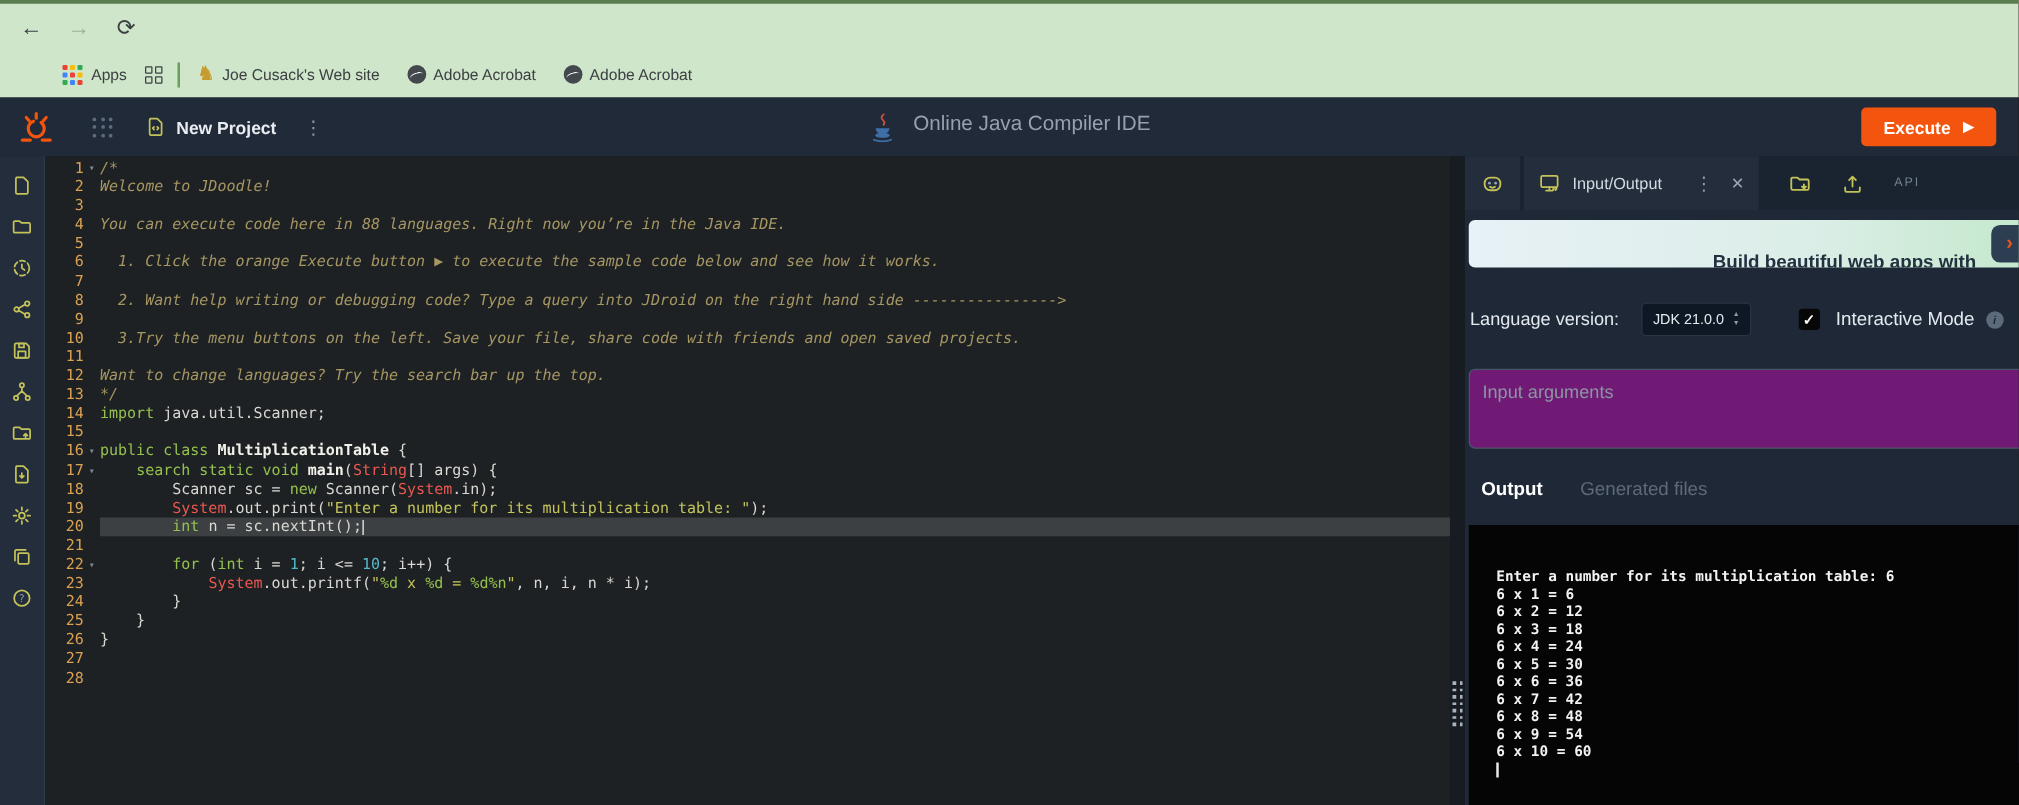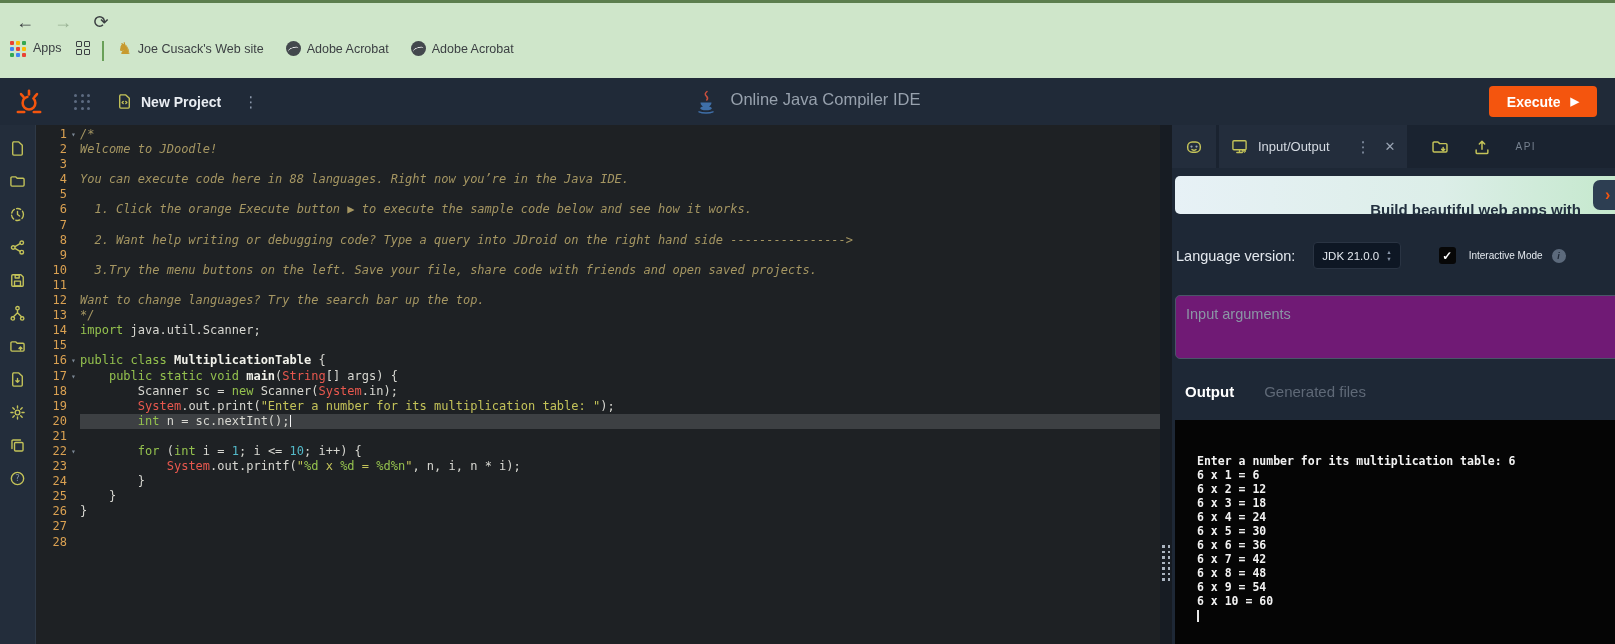--- a/index.html
+++ b/index.html
@@ -17,21 +17,21 @@
              box-shadow:0 1px 3px rgba(52,82,44,.55); }
   .tune-icon { width:16px; height:16px; margin-right:9px; position:relative; }
   .tune-icon i { position:absolute; left:0; right:0; height:2px; background:#5f6368; border-radius:1px; }
   .tune-icon i.t { top:4px; } .tune-icon i.b { top:10px; }
   .tune-icon i.t::after, .tune-icon i.b::after { content:""; position:absolute; width:5px; height:5px; border-radius:50%;
              background:#fff; border:2px solid #5f6368; top:-2px; }
   .tune-icon i.t::after { left:1px; } .tune-icon i.b::after { right:1px; }
   .url-text { font-size:14px; color:#202124; }
   .text-caret { display:inline-block; width:1px; height:16px; background:#202124; margin-left:1px; vertical-align:middle; }
 
-  .bookmarks { height:37px; display:flex; align-items:flex-start; padding-left:10px; }
+  .bookmarks { height:37px; display:flex; align-items:center; padding-left:10px;margin-left:40px; }
   .apps-grid { display:grid; grid-template-columns:repeat(3,4px); grid-gap:2px; margin-right:7px; }
   .apps-grid i { width:4px; height:4px; border-radius:1px; }
   .bm-label { font-size:12.5px; color:#3c4043; margin-right:14px; }
   .grid4 { display:grid; grid-template-columns:repeat(2,6px); grid-gap:2px; margin-right:12px; }
   .grid4 i { width:6px; height:6px; border:1.6px solid #3c4043; border-radius:1px; }
   .bm-divider { width:2px; height:20px; background:#69a058; margin-right:14px; }
   .bm-item { display:flex; align-items:center; margin-right:22px; }
   .knight-icon { font-size:16px; color:#c79a2e; margin-right:6px; line-height:1; text-shadow:0 0 0 #c79a2e; }
   .globe-icon { width:15px; height:15px; border-radius:50%; background:#43484d; margin-right:6px; position:relative; overflow:hidden; }
   .globe-icon::after { content:""; position:absolute; left:2px; top:6px; width:11px; height:5px;
@@ -105,21 +105,21 @@
   .banner-btn .chev { color:#f4550e; font-weight:bold; font-size:16px; }
   .banner-btn .logo-frag { color:#f0a32f; font-weight:bold; font-size:15px; margin-left:6px; }
 
   .lang-row { display:flex; align-items:center; margin:28px 0 0 4px; }
   .lang-label { color:#e4e9ef; font-size:14.5px; }
   .lang-select { margin-left:18px; background:#0e1724; border:1px solid #2a3443; border-radius:4px; height:27px;
                  display:flex; align-items:center; padding:0 8px; color:#e4e9ef; font-size:11.5px; }
   .carets { display:flex; flex-direction:column; margin-left:7px; font-size:5.5px; color:#8b98ab; line-height:1.2; }
   .checkbox { width:17px; height:17px; background:#070707; border-radius:3px; margin-left:38px;
               display:flex; align-items:center; justify-content:center; color:#fff; font-size:12px; font-weight:bold; }
-  .im-label { color:#e4e9ef; font-size:10px; margin-left:13px; }
+  .im-label { color:#e4e9ef; font-size:15px; margin-left:13px; }
   .info-icon { width:14px; height:14px; border-radius:50%; background:#5c6a7c; color:#1e2836; font-size:9px; font-weight:bold;
                display:flex; align-items:center; justify-content:center; margin-left:9px; font-style:italic; }
 
   .args-box { margin:26px 3px 0 3px; height:64px; background:#701a75; border:1px solid #4a5568; border-radius:5px;
               padding:9px 10px; }
   .args-box .ph { color:#8b96a5; font-size:14.5px; }
 
   .out-tabs { display:flex; align-items:center; margin:24px 0 0 13px; }
   .tab-output { color:#ffffff; font-size:15px; font-weight:bold; }
   .tab-gen { color:#5f6977; font-size:15px; margin-left:30px; }
@@ -303,21 +303,21 @@
       <div class="cline"><span class="ln">7</span><span class="fold"></span><span class="code"></span></div>
       <div class="cline"><span class="ln">8</span><span class="fold"></span><span class="code"><span class="cm">  2. Want help writing or debugging code? Type a query into JDroid on the right hand side ----------------&gt;</span></span></div>
       <div class="cline"><span class="ln">9</span><span class="fold"></span><span class="code"></span></div>
       <div class="cline"><span class="ln">10</span><span class="fold"></span><span class="code"><span class="cm">  3.Try the menu buttons on the left. Save your file, share code with friends and open saved projects.</span></span></div>
       <div class="cline"><span class="ln">11</span><span class="fold"></span><span class="code"></span></div>
       <div class="cline"><span class="ln">12</span><span class="fold"></span><span class="code"><span class="cm">Want to change languages? Try the search bar up the top.</span></span></div>
       <div class="cline"><span class="ln">13</span><span class="fold"></span><span class="code"><span class="cm">*/</span></span></div>
       <div class="cline"><span class="ln">14</span><span class="fold"></span><span class="code"><span class="kw">import</span><span class="pl"> java.util.Scanner;</span></span></div>
       <div class="cline"><span class="ln">15</span><span class="fold"></span><span class="code"></span></div>
       <div class="cline"><span class="ln">16</span><span class="fold">▾</span><span class="code"><span class="kw">public class</span><span class="pl"> </span><span class="cl">MultiplicationTable</span><span class="pl"> {</span></span></div>
-      <div class="cline"><span class="ln">17</span><span class="fold">▾</span><span class="code"><span class="pl">    </span><span class="kw">public static void</span><span class="pl"> </span><span class="cl">main</span><span class="pl">(</span><span class="rd">String</span><span class="pl">[] args) {</span></span></div>
+      <div class="cline"><span class="ln">17</span><span class="fold">▾</span><span class="code"><span class="pl">    </span><span class="kw">search static void</span><span class="pl"> </span><span class="cl">main</span><span class="pl">(</span><span class="rd">String</span><span class="pl">[] args) {</span></span></div>
       <div class="cline"><span class="ln">18</span><span class="fold"></span><span class="code"><span class="pl">        Scanner sc = </span><span class="kw">new</span><span class="pl"> Scanner(</span><span class="rd">System</span><span class="pl">.in);</span></span></div>
       <div class="cline"><span class="ln">19</span><span class="fold"></span><span class="code"><span class="pl">        </span><span class="rd">System</span><span class="pl">.out.print(</span><span class="st">"Enter a number for its multiplication table: "</span><span class="pl">);</span></span></div>
       <div class="cline active"><span class="ln">20</span><span class="fold"></span><span class="code"><span class="pl">        </span><span class="kw">int</span><span class="pl"> n = sc.nextInt();</span><span class="edit-cursor"></span></span></div>
       <div class="cline"><span class="ln">21</span><span class="fold"></span><span class="code"></span></div>
       <div class="cline"><span class="ln">22</span><span class="fold">▾</span><span class="code"><span class="pl">        </span><span class="kw">for</span><span class="pl"> (</span><span class="kw">int</span><span class="pl"> i = </span><span class="nu">1</span><span class="pl">; i &lt;= </span><span class="nu">10</span><span class="pl">; i++) {</span></span></div>
       <div class="cline"><span class="ln">23</span><span class="fold"></span><span class="code"><span class="pl">            </span><span class="rd">System</span><span class="pl">.out.printf(</span><span class="st">"</span><span class="fm">%d</span><span class="st"> x </span><span class="fm">%d</span><span class="st"> = </span><span class="fm">%d%n</span><span class="st">"</span><span class="pl">, n, i, n * i);</span></span></div>
       <div class="cline"><span class="ln">24</span><span class="fold"></span><span class="code"><span class="pl">        }</span></span></div>
       <div class="cline"><span class="ln">25</span><span class="fold"></span><span class="code"><span class="pl">    }</span></span></div>
       <div class="cline"><span class="ln">26</span><span class="fold"></span><span class="code"><span class="pl">}</span></span></div>
       <div class="cline"><span class="ln">27</span><span class="fold"></span><span class="code"></span></div>

